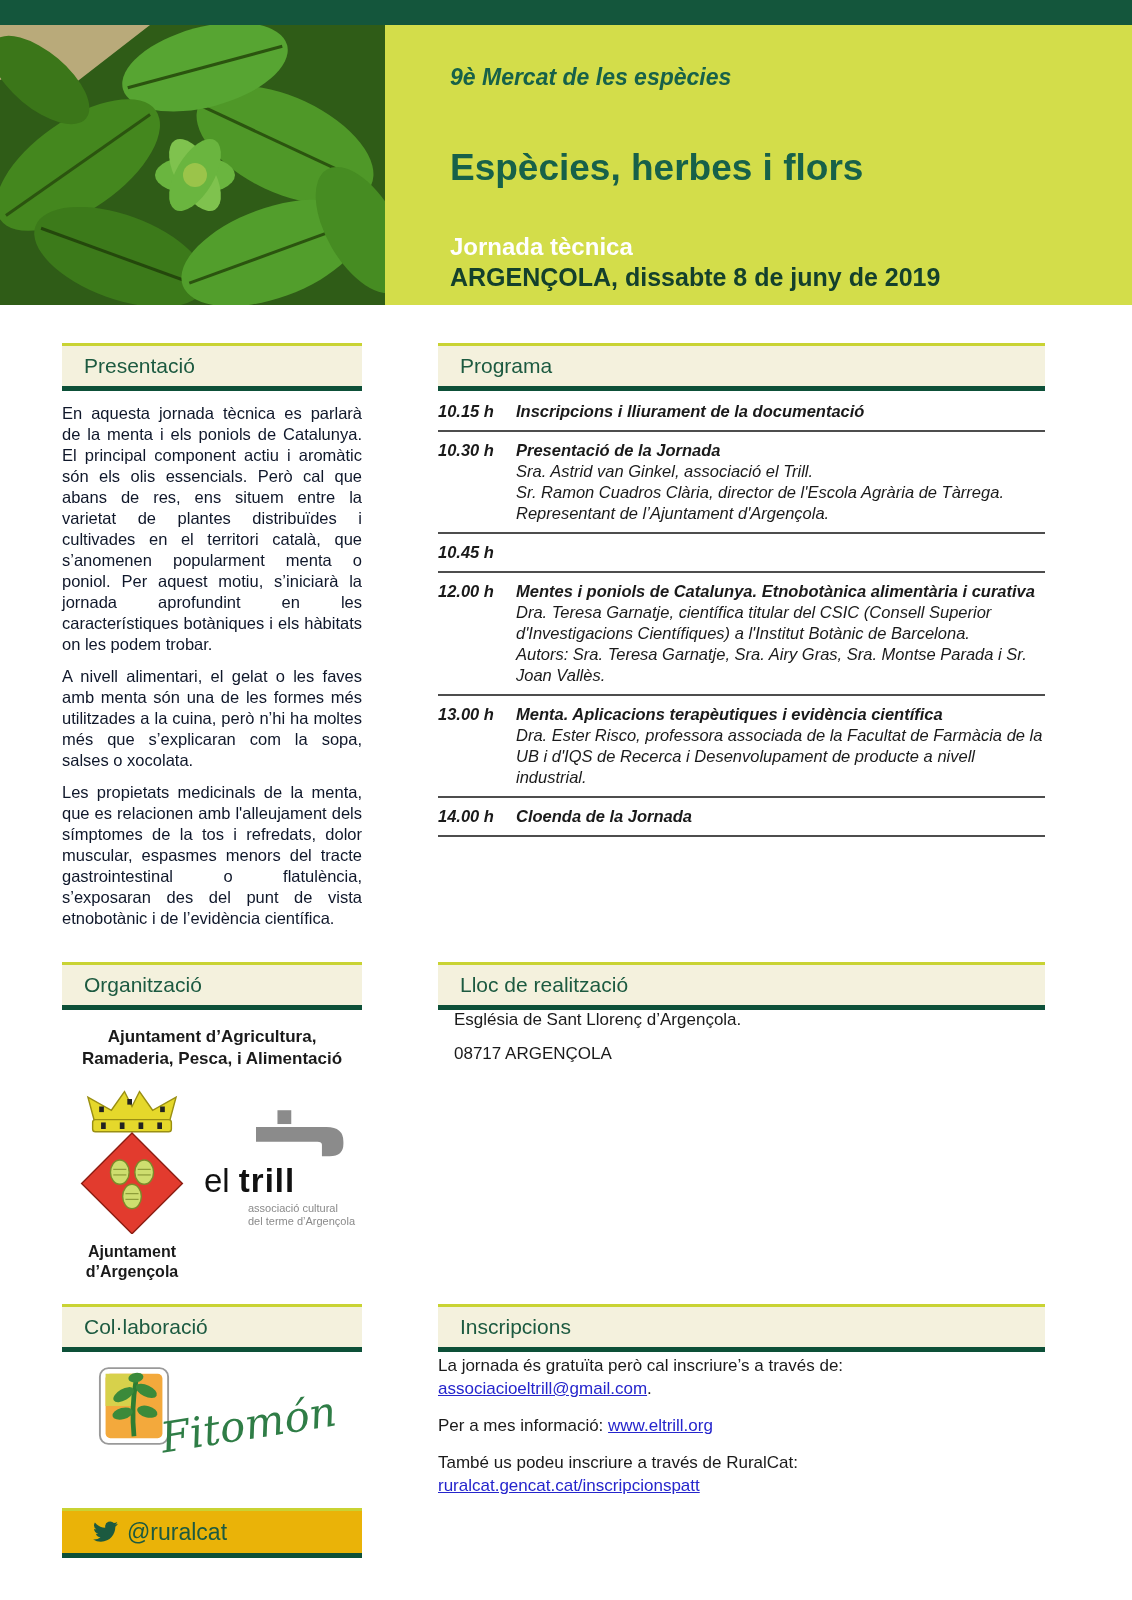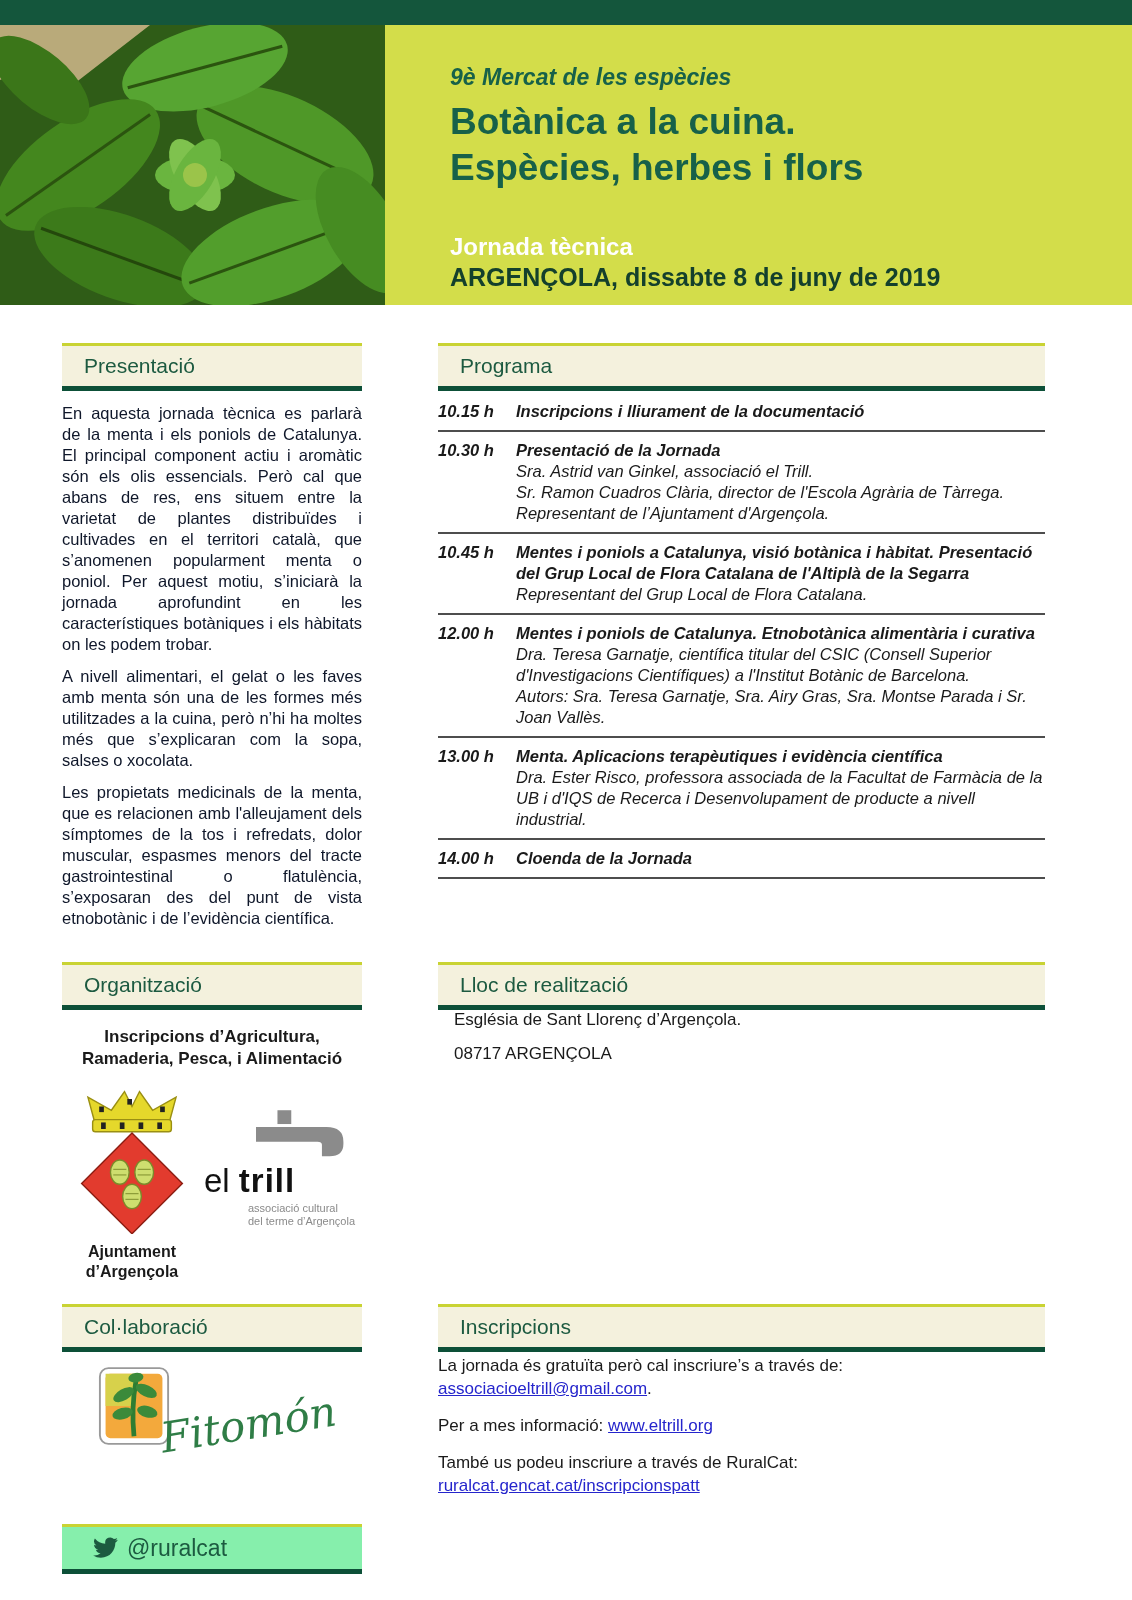--- a/index.html
+++ b/index.html
@@ -42,21 +42,21 @@
   .eltrill-name{font-size:33px;color:#111;letter-spacing:0;}
   .eltrill-name .light{font-weight:400;}
   .eltrill-name .bold{font-weight:bold;letter-spacing:1px;}
   .eltrill-caption{font-size:11px;color:#8a8a8a;line-height:13px;margin:2px 0 0 44px;}
   
   .lloc-body{}
   .lloc-body p{font-size:17px;margin:0 0 14px 0;padding-left:16px;}
   
   .fitomon{display:flex;align-items:flex-start;margin:14px 0 0 36px;height:128px;}
   .fitomon-script{font-family:"DejaVu Serif", serif;font-style:italic;color:#2f7d46;font-size:42px;transform:rotate(-9deg);display:inline-block;margin:34px 0 0 -10px;}
-  .ruralcat-box{margin-top:30px;border-top:3px solid #c9d333;border-bottom:5px solid #0d5038;background:#86efac;height:42px;display:flex;align-items:center;padding-left:30px;}
+  .ruralcat-box{margin-top:14px;border-top:3px solid #c9d333;border-bottom:5px solid #0d5038;background:#eab308;height:42px;display:flex;align-items:center;padding-left:30px;}
   .ruralcat-box .handle{color:#1c5a40;font-size:23px;margin-left:8px;cursor:pointer;}
   
   .inscripcions-body{margin-top:2px;}
   .inscripcions-body p{font-size:17px;line-height:23px;margin:0 0 14px 0;}
   .inscripcions-body a{color:#2525cc;text-decoration:underline;cursor:pointer;}
 </style>
 </head>
 <body>
 
 <div class="topbar"></div>
@@ -102,21 +102,21 @@
         <g transform="rotate(120)">
             <ellipse rx="40" ry="19" fill="#6ab53f"></ellipse>
           </g>
         <circle r="12" fill="#9bc44a"></circle>
       </g>
     </svg>
   </div>
   <div class="header-right">
     <p class="kicker">9è Mercat de les espècies</p>
     <p class="main-title">
-      <span>Botànica a la cuina.</span><br>
+      <br>
       <span>Espècies, herbes i flors</span>
     </p>
     <p class="event-type">Jornada tècnica</p>
     <p class="event-date">ARGENÇOLA, dissabte 8 de juny de 2019</p>
   </div>
 </div>
 
 <div class="main">
 
   <div>
@@ -145,24 +145,20 @@
           <div class="program-time">10.30 h</div>
           <div class="program-body">
             <div class="program-title">Presentació de la Jornada</div>
             <div class="program-detail">Sra. Astrid van Ginkel, associació el Trill.</div>
             <div class="program-detail">Sr. Ramon Cuadros Clària, director de l'Escola Agrària de Tàrrega.</div>
             <div class="program-detail">Representant de l’Ajuntament d'Argençola.</div>
           </div>
         </div>
         <div class="program-item">
           <div class="program-time">10.45 h</div>
-          <div class="program-body">
-            <div class="program-title">Mentes i poniols a Catalunya, visió botànica i hàbitat. Presentació del Grup Local de Flora Catalana de l'Altiplà de la Segarra</div>
-            <div class="program-detail">Representant del Grup Local de Flora Catalana.</div>
-          </div>
         </div>
         <div class="program-item">
           <div class="program-time">12.00 h</div>
           <div class="program-body">
             <div class="program-title">Mentes i poniols de Catalunya. Etnobotànica alimentària i curativa</div>
             <div class="program-detail">Dra. Teresa Garnatje, científica titular del CSIC (Consell Superior d'Investigacions Científiques) a l'Institut Botànic de Barcelona.</div>
             <div class="program-detail">Autors: Sra. Teresa Garnatje, Sra. Airy Gras, Sra. Montse Parada i Sr. Joan Vallès.</div>
           </div>
         </div>
         <div class="program-item">
@@ -179,21 +175,21 @@
           </div>
         </div>
       </div>
   </div>
 
   <div>
     <div class="section-head">
       <span>Organització</span>
     </div>
     <div class="org-name">
-      <span>Inscripcions d’Agricultura,</span><br>
+      <span>Ajuntament d’Agricultura,</span><br>
       <span>Ramaderia, Pesca, i Alimentació</span>
     </div>
     <div class="logos-row">
       <div class="ajuntament">
         <svg viewBox="0 0 120 160" width="116" height="150">
           <path d="M20 40 L13 14 L38 28 L52 8 L60 24 L68 8 L82 28 L107 14 L100 40 Z" fill="#e5d82b" stroke="#9a8f12" stroke-width="1.5"></path>
           <rect x="18" y="38" width="84" height="13" rx="3" fill="#e5d82b" stroke="#9a8f12" stroke-width="1.5"></rect>
           <rect x="27" y="41" width="5" height="7" fill="#222"></rect>
           <rect x="47" y="41" width="5" height="7" fill="#222"></rect>
           <rect x="67" y="41" width="5" height="7" fill="#222"></rect>

